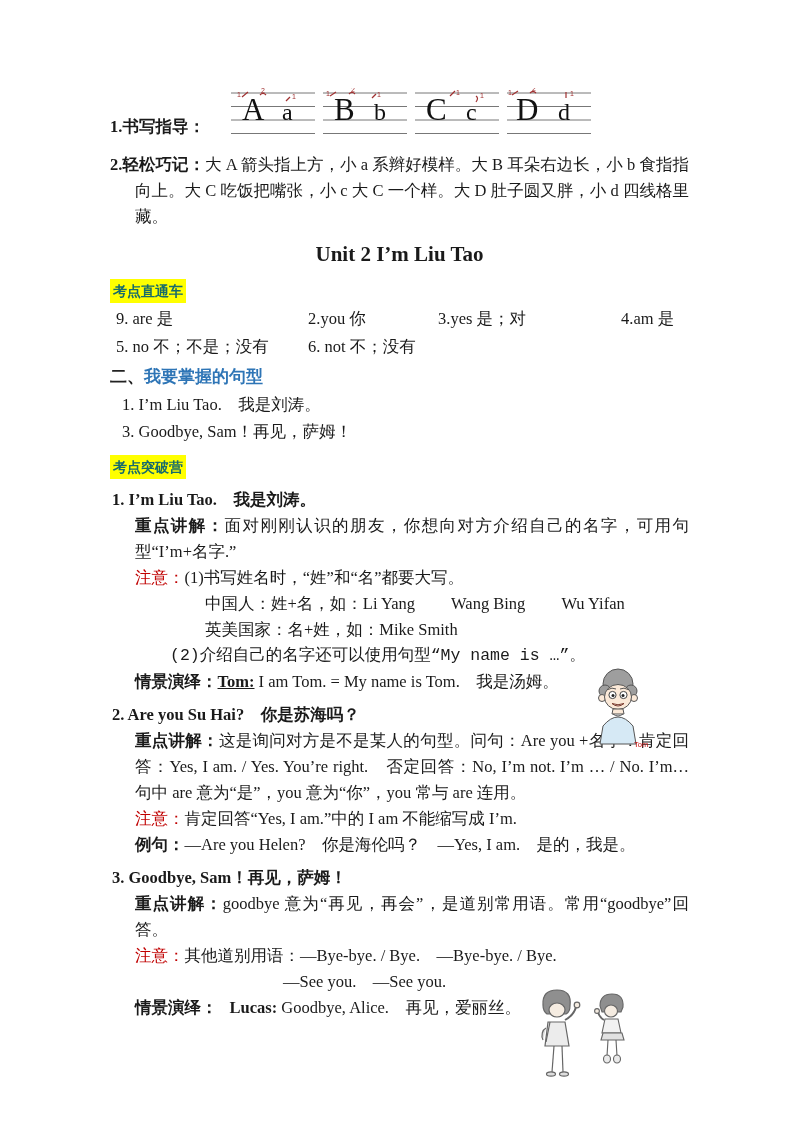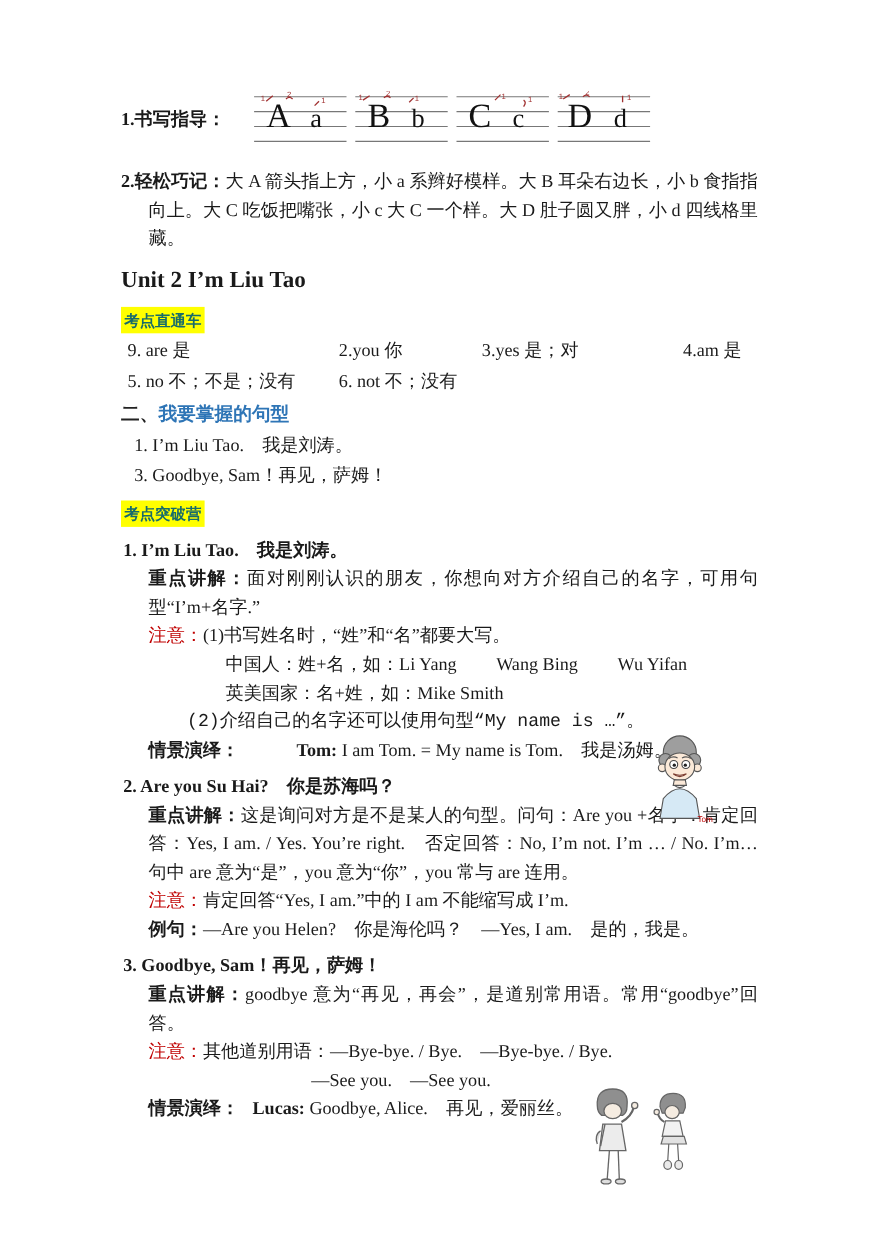--- a/index.html
+++ b/index.html
@@ -12,28 +12,28 @@
     font-family:"Liberation Serif","DejaVu Serif",serif;
     color:#1a1a1a;
     font-size:16.5px;
     line-height:26px;
     overflow:hidden;
   }
   b{font-weight:bold;}
   p{margin:0;}
   .just{text-align:justify;}
   
-  .guide-row{display:flex;align-items:center;height:62px;}
+  .guide-row{display:flex;align-items:flex-end;height:62px;}
   .guide-label{font-weight:bold;width:120px;flex:none;}
   .staffs{display:flex;gap:6px;}
   .staff{display:block;}
   
   .hang{padding-left:25px;text-indent:-25px;margin-top:12px;}
   
-  .unit-title{font-size:21px;font-weight:bold;margin:9px 0 4px 0;line-height:30px;}
+  .unit-title{text-align:center;font-size:21px;font-weight:bold;margin:9px 0 4px 0;line-height:30px;}
   
   .badge-wrap{margin-top:9px;line-height:26px;}
   .badge{
     display:inline-block;background:var(--hl,#ffff00);color:var(--badge,#176b6b);
     font-weight:bold;font-size:14px;line-height:24px;padding:0 3px;
     font-family:"Liberation Sans","DejaVu Sans",sans-serif;
   }
   
   .sec-heading{margin-top:4px;font-weight:bold;font-size:17px;
     font-family:"Liberation Sans","DejaVu Sans",sans-serif;}
@@ -49,21 +49,21 @@
   .patterns{margin-top:2px;}
   .patterns p{margin:1px 0;margin-left:12px;padding-left:24px;text-indent:-24px;}
   
   .item-title{font-weight:bold;margin-top:7px;margin-left:2px;}
   .item-body{margin-left:25px;}
   .lbl-red{font-weight:normal;color:var(--red,#c00000);}
   .ind35{margin-left:35px;font-family:Liberation Mono, monospace;}
   .ind70{margin-left:70px;}
   .ind-see{margin-left:148px;}
   .spaced{margin-right:36px;}
-  .speaker-gap-lg{margin-left:52px;font-weight:bold;}
+  .speaker-gap-lg{font-weight:bold;text-decoration:underline;}
   .speaker-gap-sm{margin-left:12px;font-weight:bold;}
   
   .tom-img{position:absolute;left:582px;top:664px;}
   .kids-img{position:absolute;left:528px;top:984px;}
 </style>
 </head>
 <body>
 
 <div class="page">
 

